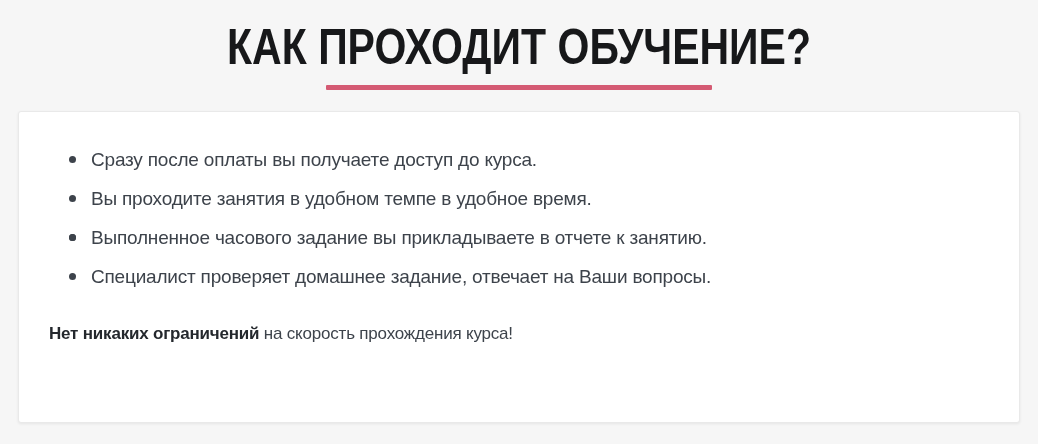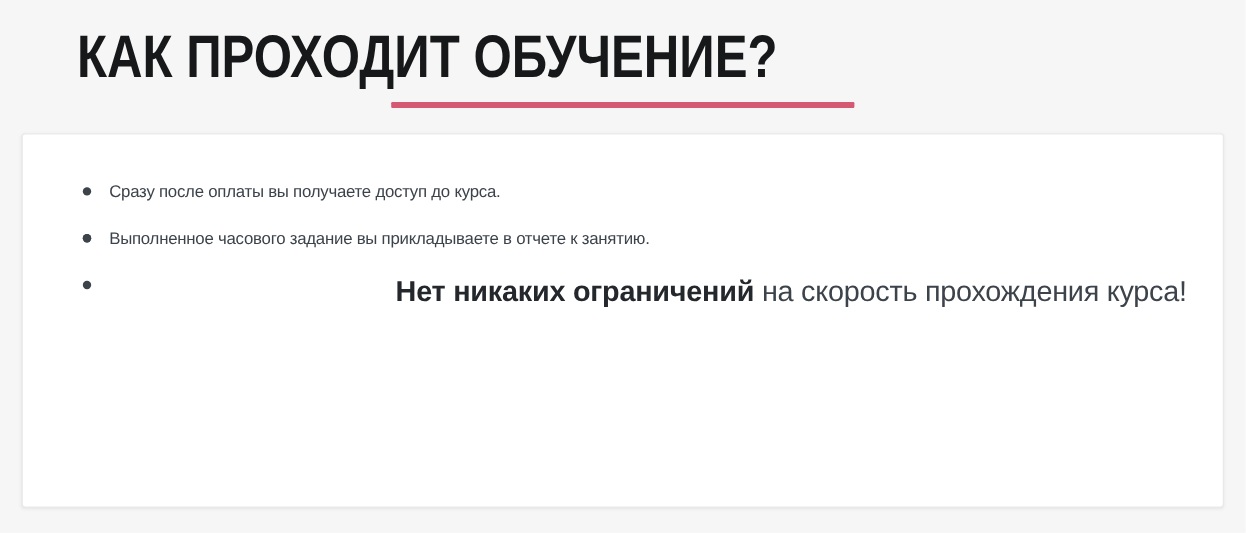--- a/index.html
+++ b/index.html
@@ -13,20 +13,21 @@
   }
   *{box-sizing:border-box;margin:0;padding:0;}
   html,body{width:1038px;height:444px;overflow:hidden;}
   body{
     background:var(--page-background);
     font-family:"Liberation Sans","DejaVu Sans",sans-serif;
     color:var(--body-text);
   }
   .section-header{
     padding-top:22px;
+    text-align:center;
   }
   .page-title{
     display:inline-block;
     font-size:50px;
     line-height:50px;
     font-weight:bold;
     letter-spacing:0px;
     color:var(--title-color);
     transform:scaleX(0.82);
     transform-origin:center;
@@ -47,40 +48,39 @@
     border-radius:3px;
     box-shadow:0 1px 3px rgba(0,0,0,0.07);
     padding:36px 30px 0;
   }
   .learning-points-list{
     list-style:none;
   }
   .list-item{
     position:relative;
     padding-left:42px;
-    font-size:14px;
+    font-size:19px;
     line-height:23px;
     margin-bottom:16px;
     letter-spacing:-0.2px;
   }
   .bullet-icon{
     position:absolute;
     left:20px;
     top:8px;
     width:7px;
     height:7px;
     border-radius:50%;
     background:var(--body-text);
   }
   .footer-note{
-    margin-top:22px;
-    font-size:24px;
+    margin-top:34px;
+    font-size:17px;
     line-height:23px;
     letter-spacing:-0.2px;
-    text-align:right;
   }
   .footer-note strong{
     color:var(--bold-text);
     font-weight:bold;
   }
 </style>
 </head>
 <body>
 
 <header class="section-header">
@@ -89,25 +89,30 @@
 </header>
 
 <section class="content-card">
   <ul class="learning-points-list">
     <li class="list-item">
       <span class="bullet-icon"></span>
       <span>Сразу после оплаты вы получаете доступ до курса.</span>
     </li>
     <li class="list-item">
       <span class="bullet-icon"></span>
+      <span>Вы проходите занятия в удобном темпе в удобное время.</span>
+    </li>
+    <li class="list-item">
+      <span class="bullet-icon"></span>
     </li>
     <li class="list-item">
       <span class="bullet-icon"></span>
       <span>Выполненное часового задание вы прикладываете в отчете к занятию.</span>
     </li>
     <li class="list-item">
       <span class="bullet-icon"></span>
+      <span>Специалист проверяет домашнее задание, отвечает на Ваши вопросы.</span>
     </li>
   </ul>
   <p class="footer-note">
     <strong>Нет никаких ограничений</strong><span> на скорость прохождения курса!</span>
   </p>
 </section>
 
 </body></html>

